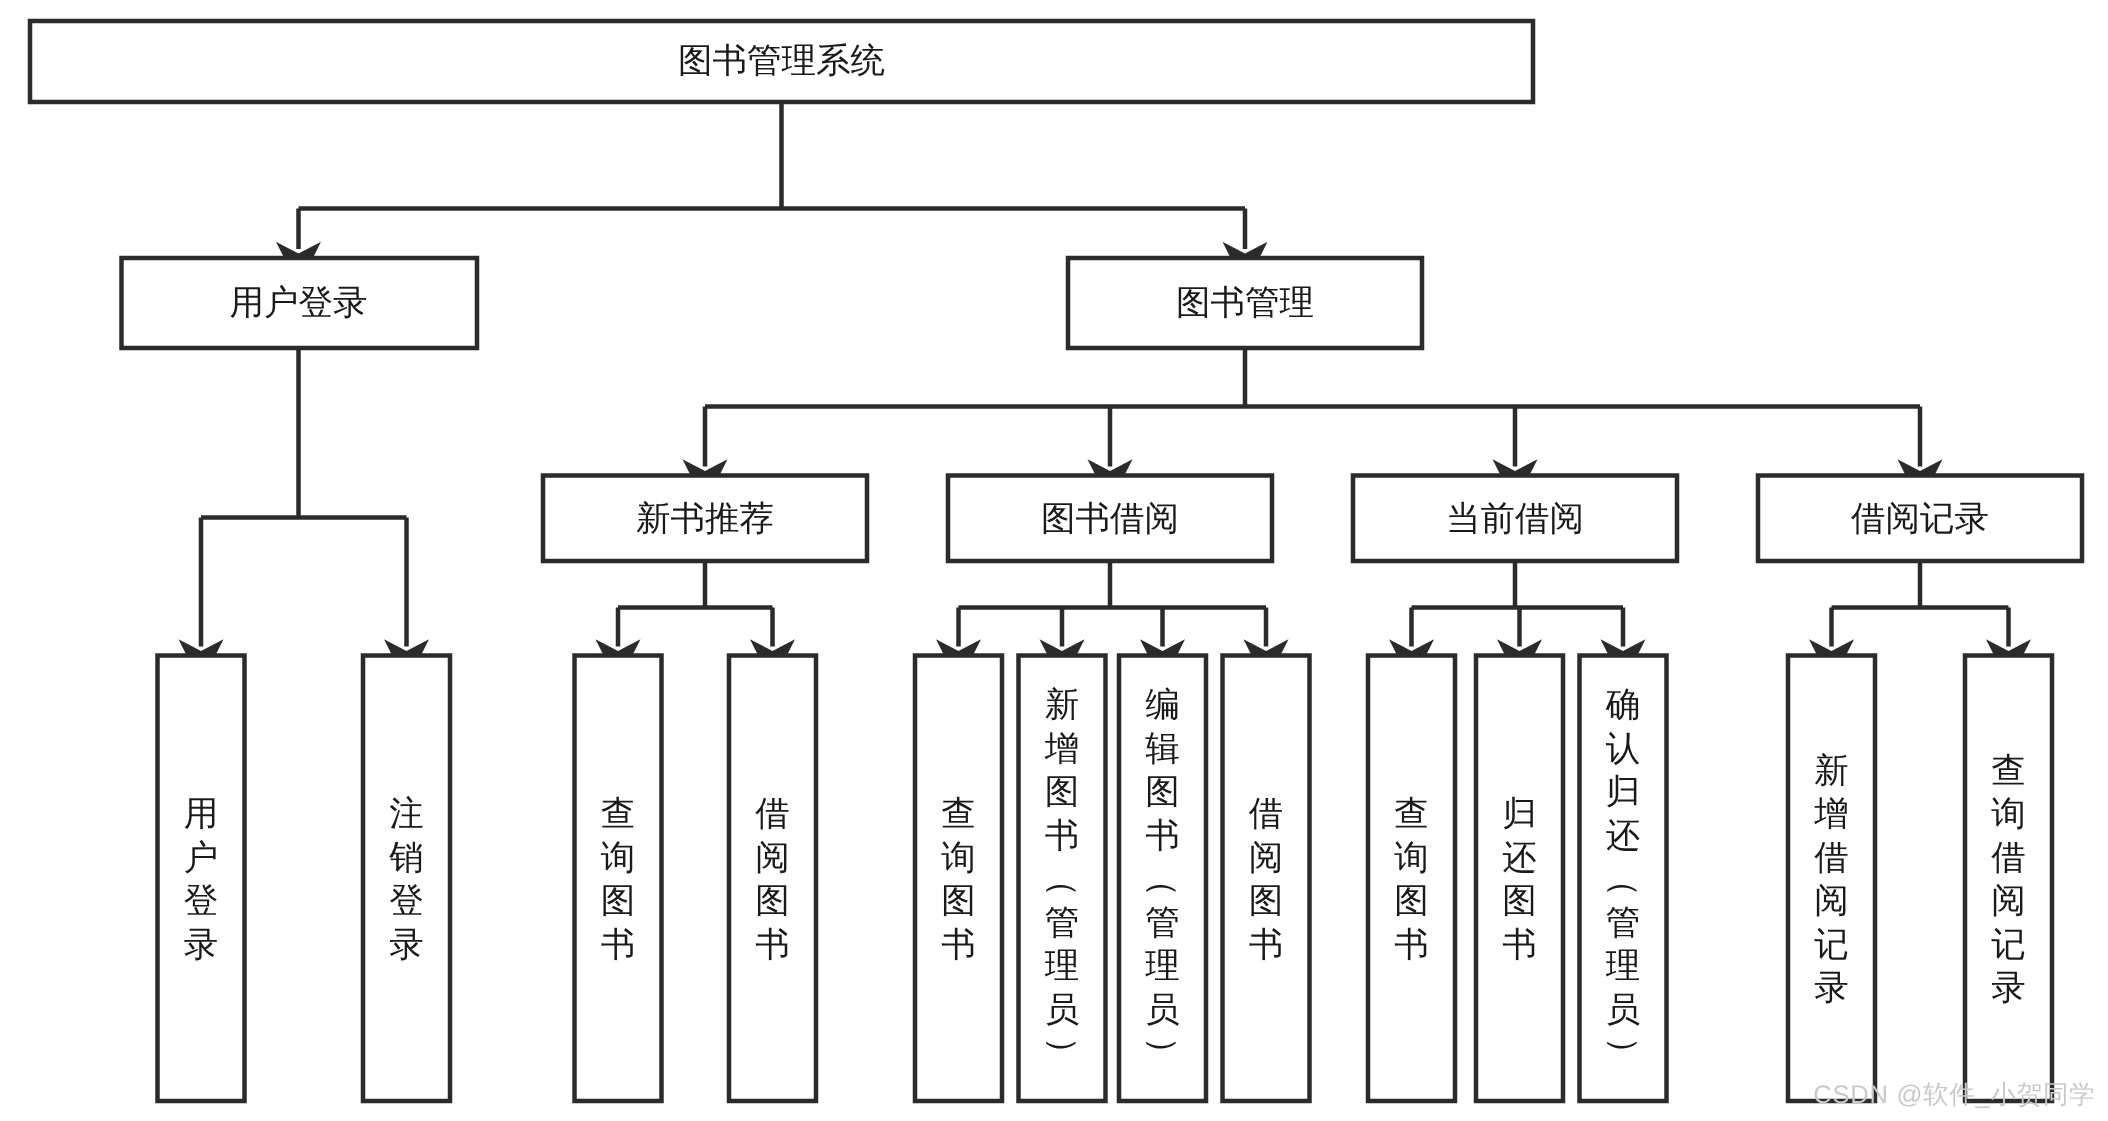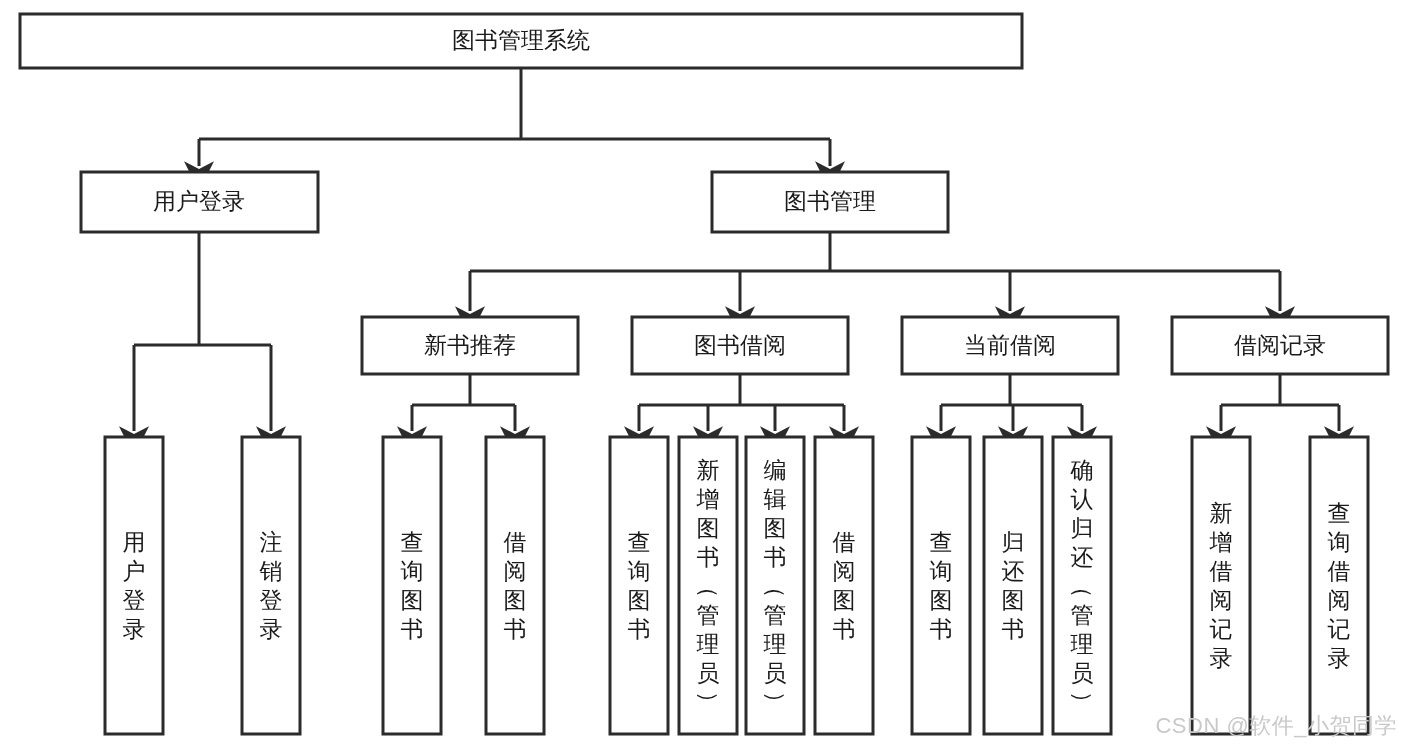--- a/index.html
+++ b/index.html
@@ -52,21 +52,21 @@
     font-family: "Liberation Sans", "DejaVu Sans", sans-serif;
     font-size: 23px;
     fill: #1a1a1a;
     text-anchor: middle;
   }
   .watermark {
     position: absolute;
     right: 8px;
     bottom: 6px;
     font-family: "Liberation Sans", "DejaVu Sans", sans-serif;
-    font-size: 22px;
+    font-size: 17px;
     color: #c9c9c9;
     letter-spacing: 0.5px;
     white-space: nowrap;
     pointer-events: none;
   }
 </style>
 </head>
 <body>
 
 <div id="diagram-root">

